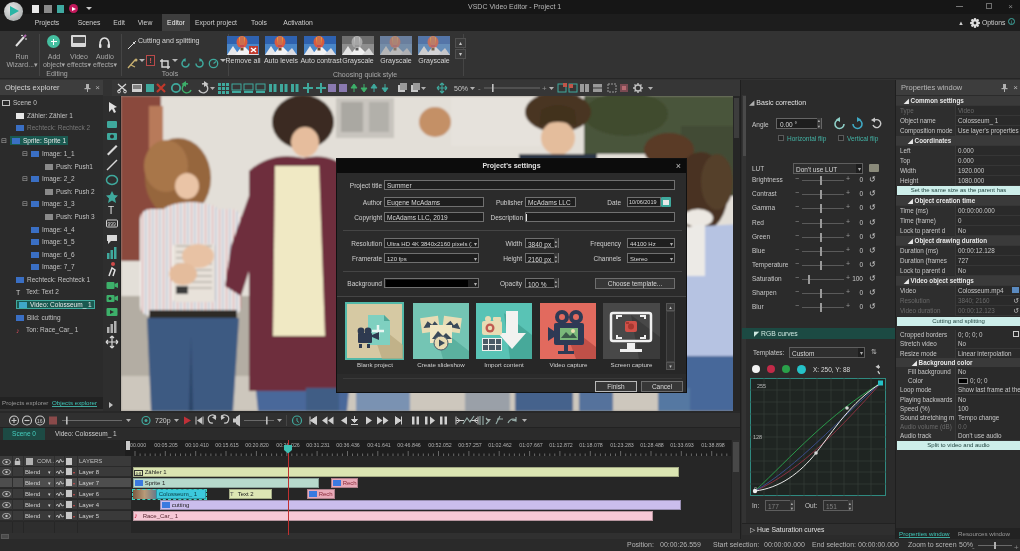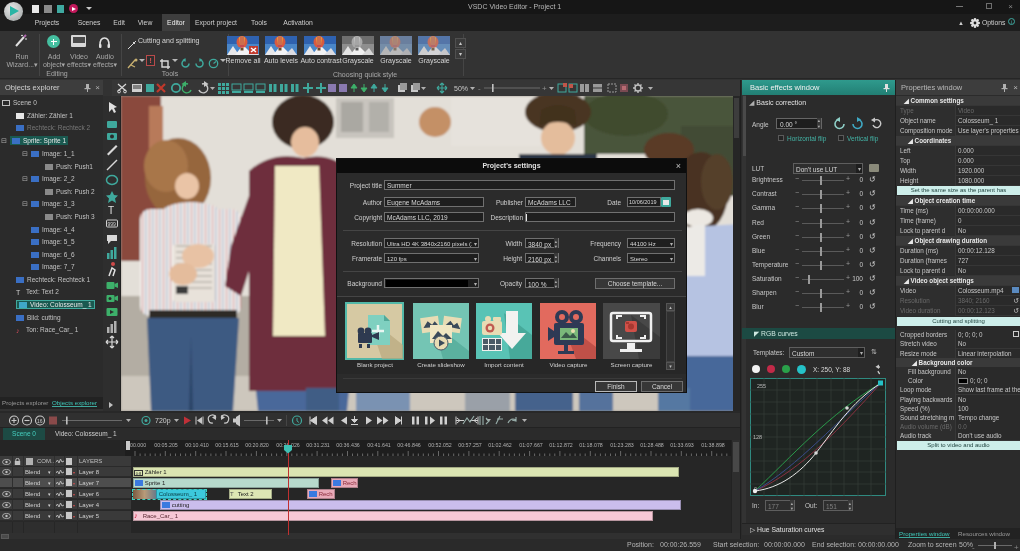--- a/index.html
+++ b/index.html
@@ -621,25 +621,20 @@
       <div class="tlab" style="left:266px;width:57px;">Screen capture</div>
       <div class="abs" style="left:329px;top:6px;width:9px;height:8px;background:#3c3c3c;border:1px solid #555;color:#bbb;font-size:5px;text-align:center;line-height:7px;">▴</div>
       <div class="abs" style="left:329px;top:14px;width:9px;height:51px;background:#303030;border:1px solid #444;"></div>
       <div class="abs" style="left:329px;top:65px;width:9px;height:8px;background:#3c3c3c;border:1px solid #555;color:#bbb;font-size:5px;text-align:center;line-height:7px;">▾</div>
     </div>
     <div class="abs" style="left:6px;top:219px;width:339px;height:1px;background:#3a3a3a;"></div>
     <div class="dbtn" style="left:258px;top:222px;width:42px;height:11px;line-height:10px;border-color:#b8b8b8;">Finish</div>
     <div class="dbtn" style="left:304px;top:222px;width:42px;height:11px;line-height:10px;">Cancel</div>
   </div>
   <div id="basicfx">
-    <div class="abs" style="left:1px;top:0;width:154px;height:15px;background:linear-gradient(#2f9a8d,#227f74);color:#f0f0f0;font-size:7.5px;line-height:15px;padding-left:8px;">Basic effects window<svg style="position:absolute;right:6px;top:4px;" width="7" height="8" viewBox="0 0 7 8">
-          <rect x="2" y="0" width="3" height="4" fill="#e0e0e0"></rect>
-          <rect x="0.5" y="4" width="6" height="1.2" fill="#e0e0e0"></rect>
-          <rect x="3" y="5" width="1" height="3" fill="#e0e0e0"></rect>
-        </svg></div>
     <div class="abs" style="left:1px;top:15px;width:4px;height:428px;background:#333;">
         <span style="position:absolute;left:0.5px;top:1px;width:3px;height:60px;background:#4a4a4a;"></span>
       </div>
     <div class="abs" style="left:8px;top:19px;font-size:7px;color:#e0e0e0;"><span style="color:#b0b0b0;">◢</span>&nbsp;Basic correction</div>
     <div class="abs" style="left:11px;top:41px;font-size:6.5px;">Angle</div>
     <div class="abs" style="left:35px;top:38px;width:46px;height:11px;background:#1e1e1e;border:1px solid #666;font-size:6.5px;color:#d8d8d8;">
         <span style="position:absolute;left:3px;top:2px;">0.00 °</span>
         <span style="position:absolute;right:0;top:-1px;font-size:4.5px;line-height:5.5px;color:#b0b0b0;background:#3a3a3a;padding:0 1px;white-space:pre;">▴
 ▾</span>
       </div>

